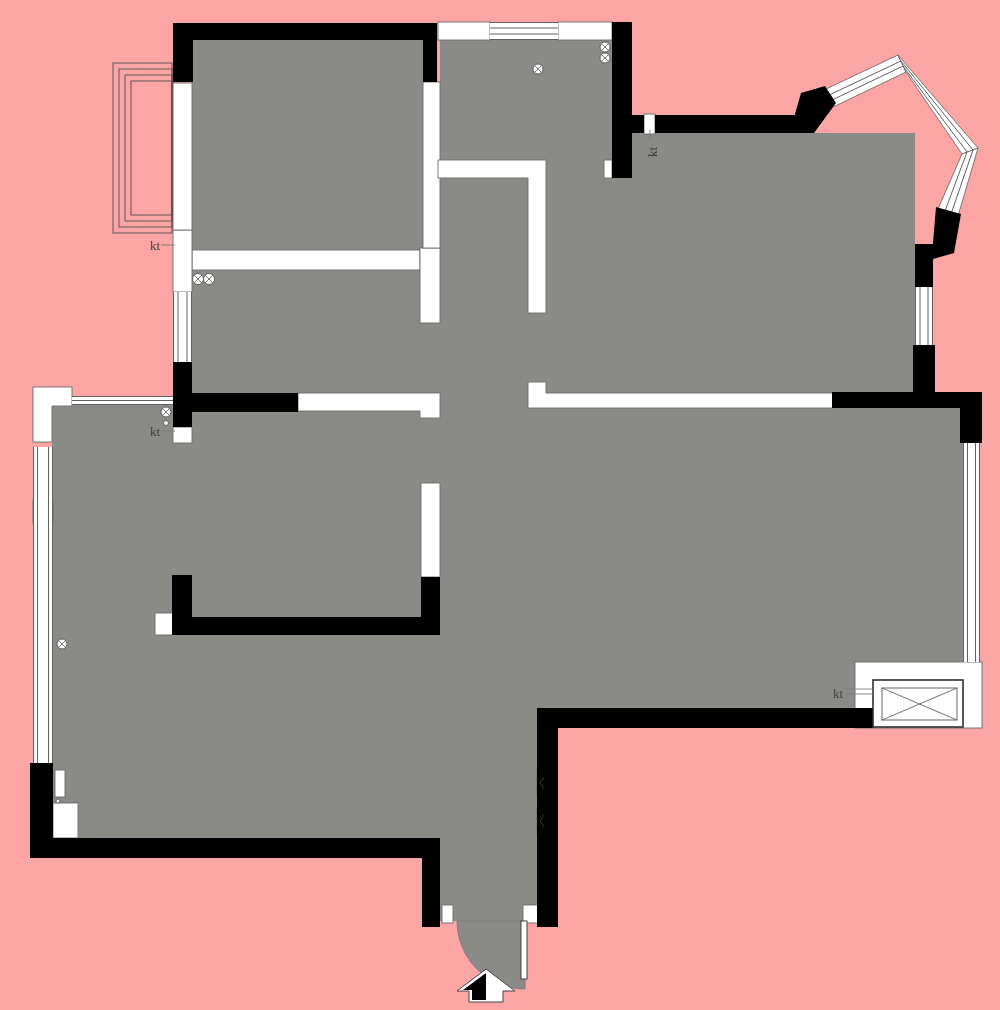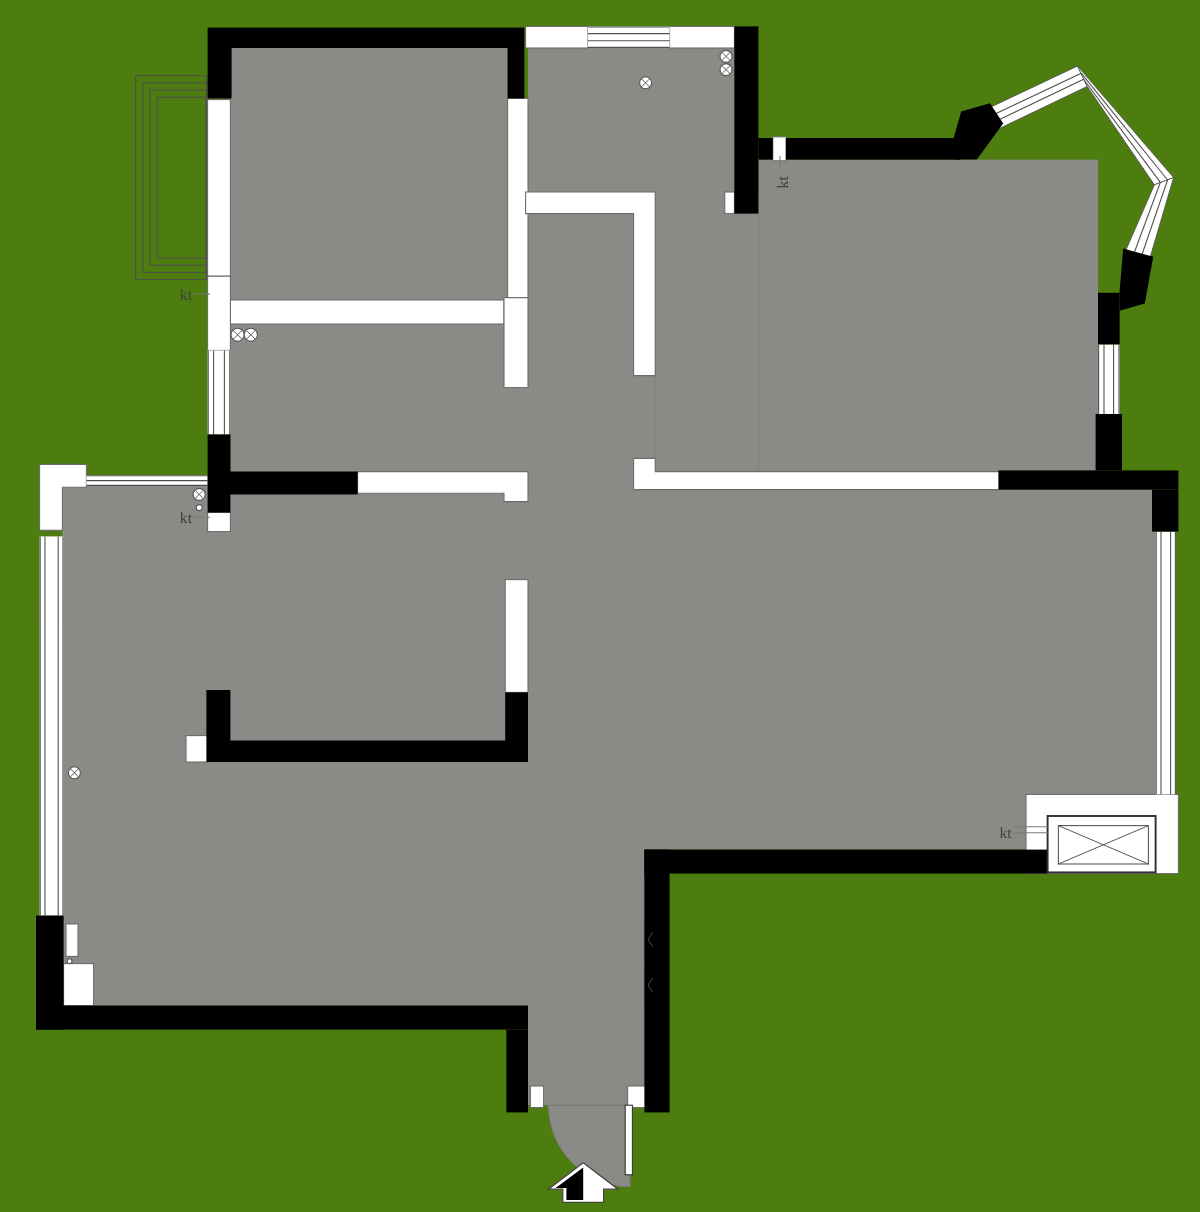--- a/index.html
+++ b/index.html
@@ -1,16 +1,16 @@
 <!DOCTYPE html>
 <html><head>
 <meta charset="utf-8">
 <style>
   html,body{margin:0;padding:0;background:#ffffff;}
-  #stage{position:relative;width:1000px;height:1010px;background:#4d7c0f;overflow:hidden;}
+  #stage{position:relative;width:1000px;height:1010px;background:#fca5a5;overflow:hidden;}
   svg{display:block;}
   text.kt{font-family:"Liberation Serif","DejaVu Serif",serif;font-size:13px;}
 </style>
 </head>
 <body>
 
 <div id="stage">
   <svg id="plan-svg" width="1000" height="1010" viewBox="0 0 1000 1010" xmlns="http://www.w3.org/2000/svg">
     <g id="layer-floor">
         <rect x="52" y="405" width="388" height="433" fill="#8a8a87"></rect>

